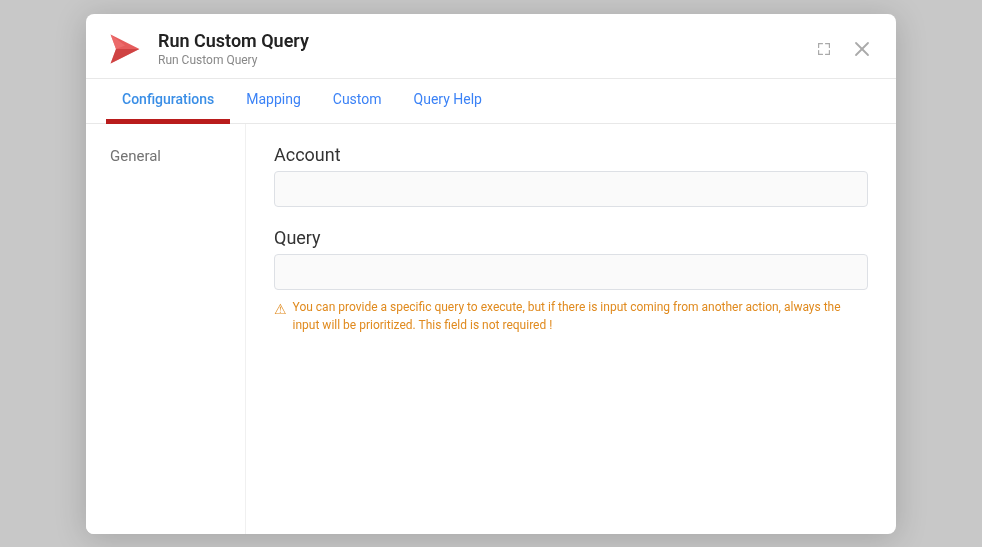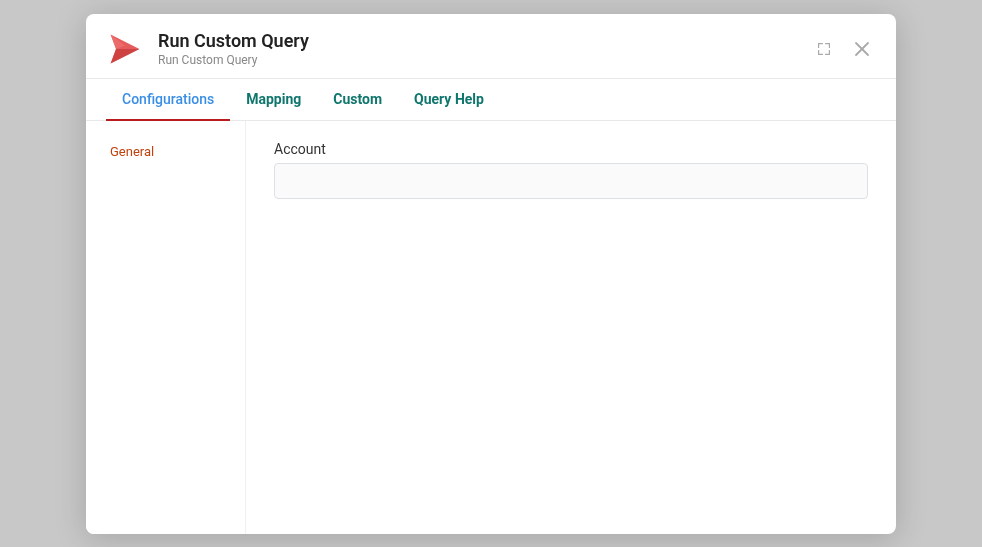--- a/index.html
+++ b/index.html
@@ -81,63 +81,62 @@
     }
     .tabs {
       display: flex;
       padding: 0 20px;
       border-bottom: 1px solid #e8e8e8;
       background: #fff;
     }
     .tab {
       padding: 12px 16px;
       font-size: 14px;
-      color: #0f766e;
+      color: #3b82f6;
       cursor: pointer;
       border-bottom: 2px solid transparent;
       margin-bottom: -1px;
       user-select: none;
       white-space: nowrap;
-      font-weight: bold;
     }
     .tab.active {
       color: #3a8ee6;
-      border-bottom: 2px solid #b91c1c;
+      border-bottom: 5px solid #b91c1c;
       font-weight: 500;
       text-align: center;
     }
     .modal-body {
       display: flex;
       flex: 1;
       padding: 0;
       min-height: 380px;
     }
     .sidebar {
       width: 160px;
       padding: 16px 12px;
       border-right: 1px solid #f0f0f0;
       background: #fff;
     }
     .sidebar-item {
       padding: 7px 12px;
-      font-size: 13px;
-      color: #c2410c;
+      font-size: 15px;
+      color: #737373;
       border-radius: 4px;
       cursor: pointer;
       user-select: none;
     }
     .main-content {
       flex: 1;
       padding: 20px 28px;
     }
     .field-group {
       margin-bottom: 20px;
     }
     .field-label {
-      font-size: 14px;
+      font-size: 18px;
       color: #333;
       margin-bottom: 6px;
       font-weight: 400;
     }
     .field-input {
       width: 100%;
       height: 36px;
       border: 1px solid #dde0e5;
       border-radius: 4px;
       padding: 0 10px;
@@ -217,16 +216,24 @@
         <div class="sidebar-item">General</div>
       </div>
 
       <div class="main-content">
 
         <div class="field-group">
           <div class="field-label">Account</div>
           <input class="field-input" type="text" value="" style="">
         </div>
 
+        <div class="field-group">
+          <div class="field-label">Query</div>
+          <input class="field-input" type="text" value="" style="">
+          <div class="field-hint">
+            <span class="hint-icon">⚠</span>
+            <span>You can provide a specific query to execute, but if there is input coming from another action, always the input will be prioritized. This field is not required !</span>
+          </div>
+        </div>
       </div>
     </div>
   </div>
 </div>
 
 </body></html>

